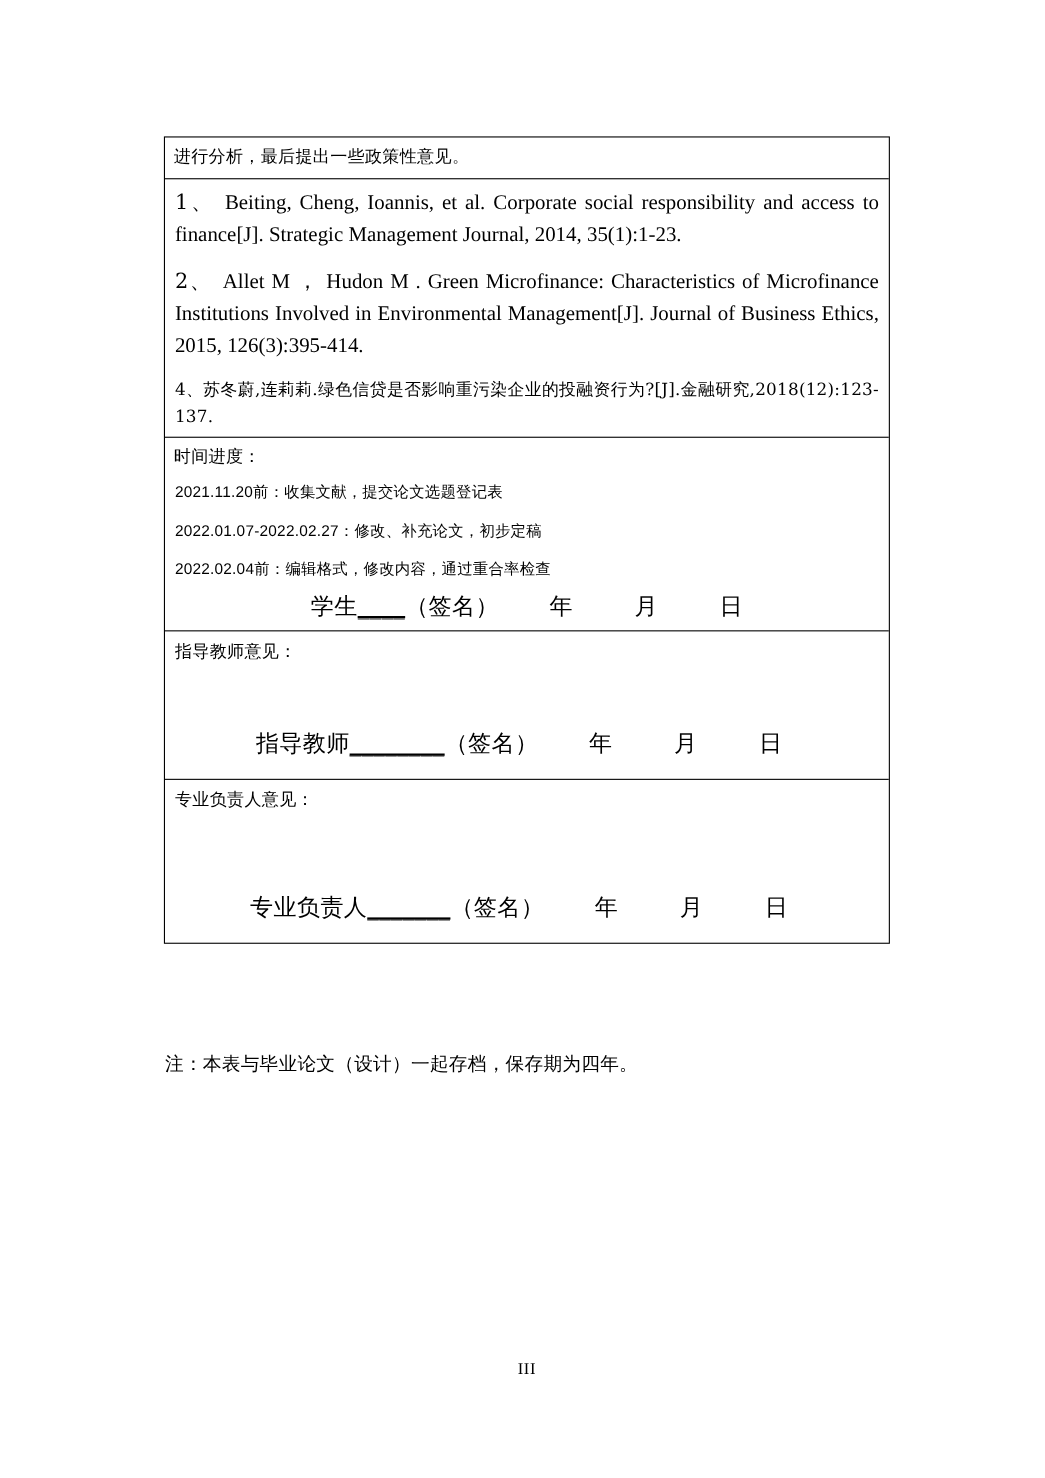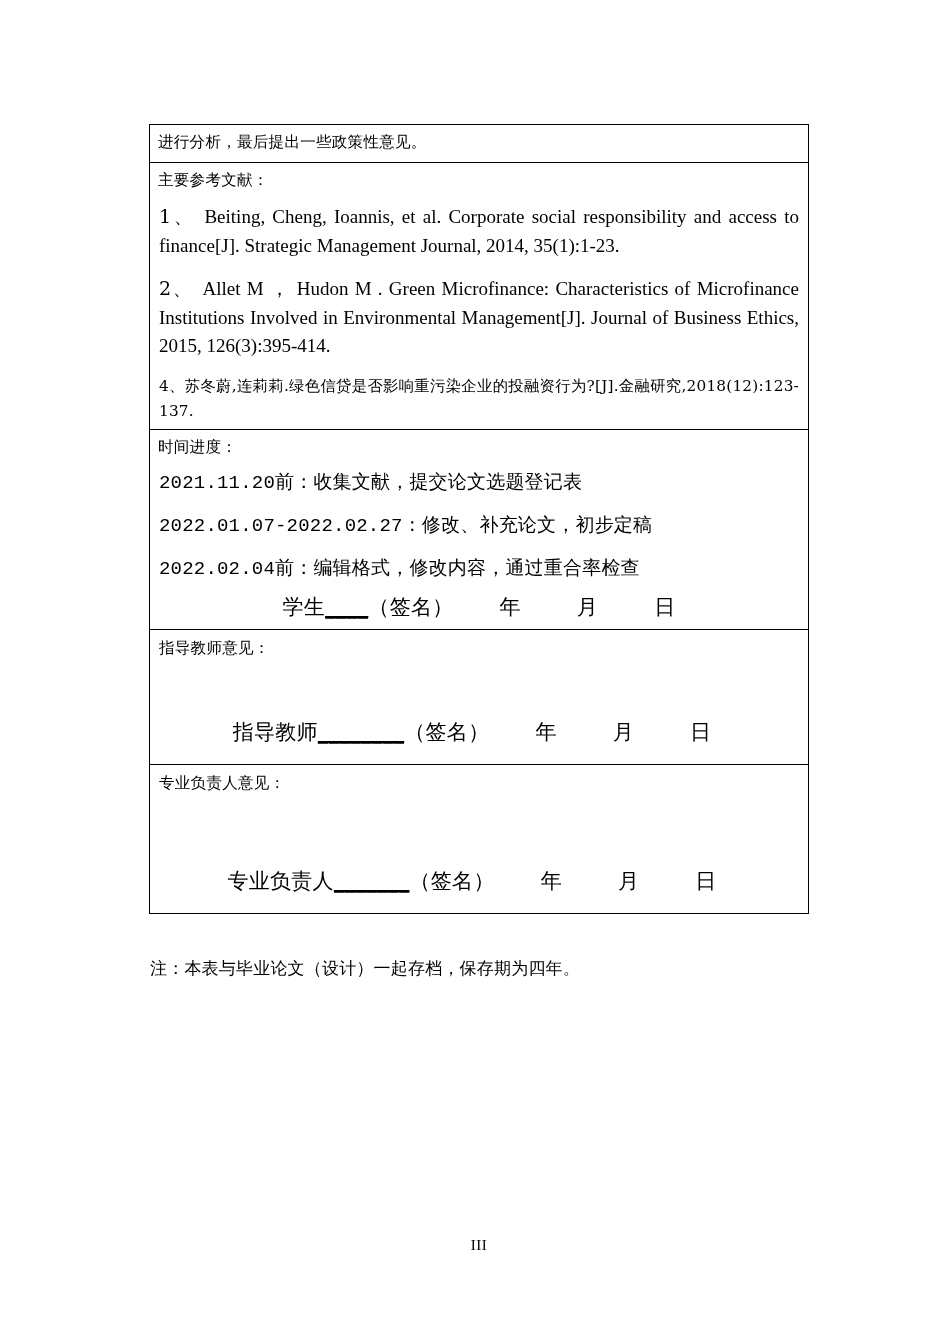--- a/index.html
+++ b/index.html
@@ -83,22 +83,22 @@
     font-size: 15.3px;
     line-height: 1.6;
     text-align: justify;
     margin: 0;
     padding: 7px 9px 6px 9px;
     letter-spacing: 0.2px;
   }
 
   
   .sched-line {
-    font-family: Liberation Mono, monospace;
-    font-size: 19px;
+    font-family: Liberation Sans, sans-serif;
+    font-size: 14px;
     line-height: 1.62;
     padding: 7px 9px 5px 9px;
     letter-spacing: 0.2px;
   }
   .sched-line.wrap { padding-bottom: 6px; }
 
   
   .sig-row {
     font-family: "DejaVu Serif", "Liberation Serif", serif;
     font-size: 21px;
@@ -155,21 +155,20 @@
 
 <div class="page">
 
   <div class="form-table">
 
     <div class="row">
       <div class="cell cn">进行分析，最后提出一些政策性意见。</div>
     </div>
 
     <div class="row">
-      <div class="cell cn-head" style="padding-bottom:2px;">主要参考文献：</div>
 
       <p class="ref">
         <span class="idx">1、</span><span class="gap"></span><span>Beiting, Cheng, Ioannis, et al. Corporate social responsibility and access to finance[J]. Strategic Management Journal, 2014, 35(1):1-23.</span>
       </p>
 
       <p class="ref">
         <span class="idx">2、</span><span class="gap"></span><span>Allet M ， Hudon M . Green Microfinance: Characteristics of Microfinance Institutions Involved in Environmental Management[J]. Journal of Business Ethics, 2015, 126(3):395-414.</span>
       </p>
 
 

